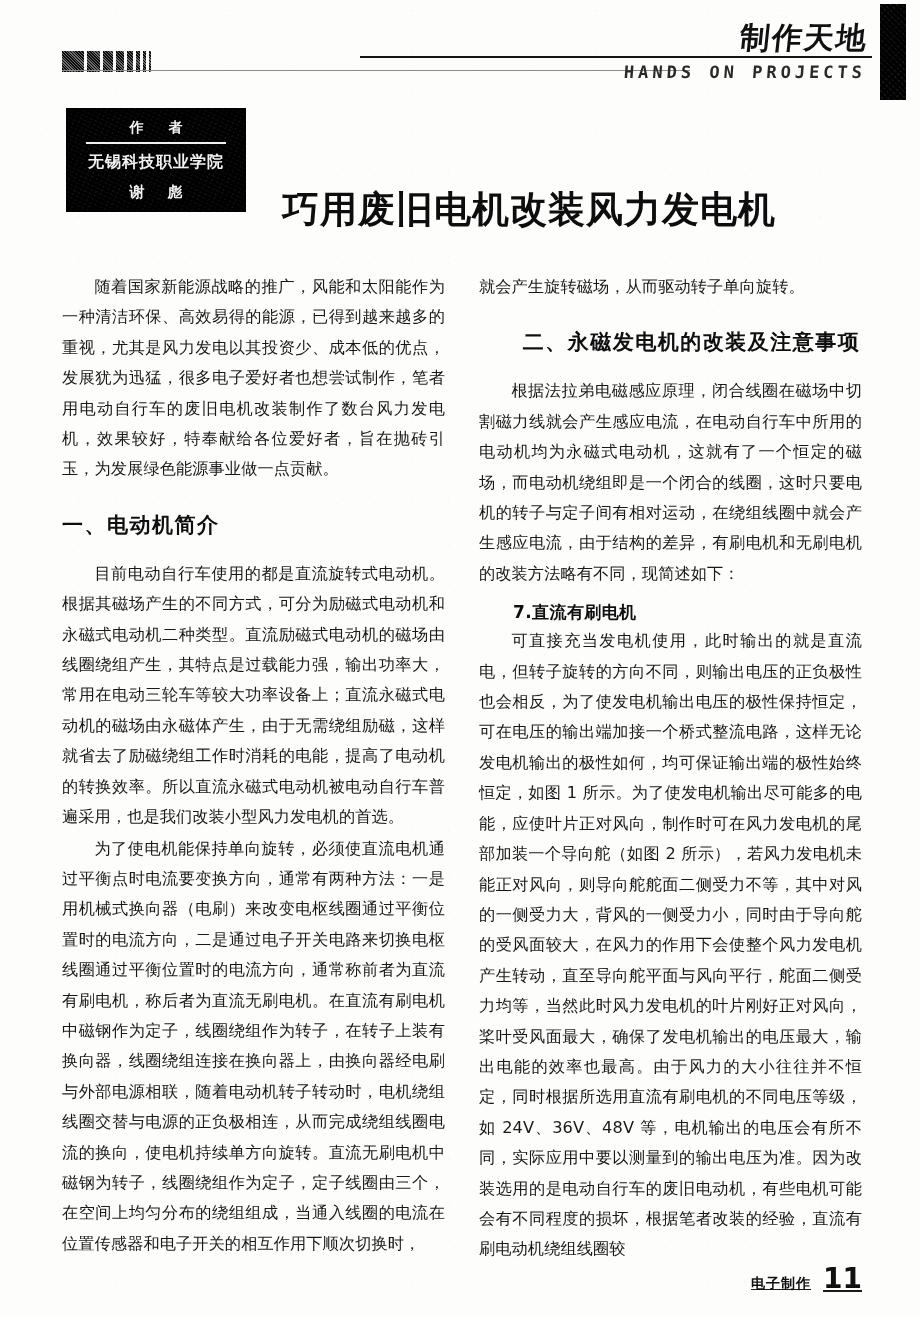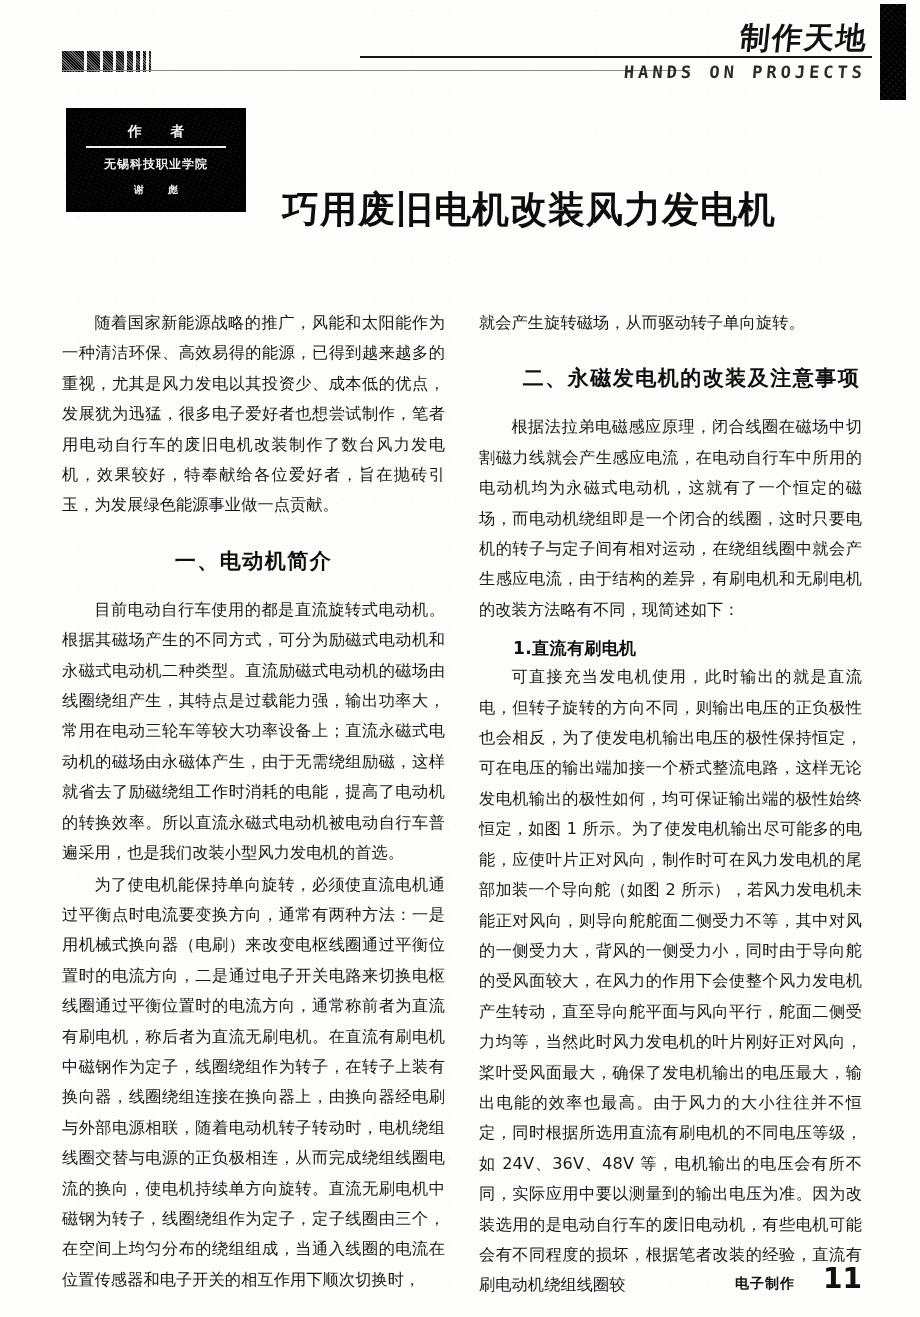--- a/index.html
+++ b/index.html
@@ -131,45 +131,44 @@
       repeating-linear-gradient(115deg, #0a0a0a 0 2px, #3e3e3e 2px 3px, #121212 3px 5px),
       repeating-linear-gradient(25deg, #000 0 2px, #4a4a4a 2px 4px);
     background-blend-mode: multiply;
     color: #f2f2f2;
     display: flex;
     flex-direction: column;
     align-items: center;
     justify-content: center;
     gap: 2px;
     box-shadow: inset 0 0 14px rgba(0,0,0,0.85);
-    font-family: Liberation Mono, monospace;
   }
   .author-label {
     font-size: 14px;
     font-weight: 700;
     letter-spacing: 10px;
     text-indent: 10px;
     text-shadow: 0 0 2px #000, 0 0 4px #000;
     margin-bottom: 1px;
   }
   .author-sep {
     width: 140px;
     height: 2px;
     background: #f0f0f0;
     margin: 2px 0 6px;
   }
   .author-org {
-    font-size: 12px;
+    font-size: 16px;
     font-weight: 700;
     letter-spacing: 1px;
     text-shadow: 0 0 2px #000, 0 0 5px #000;
   }
   .author-name {
     margin-top: 8px;
-    font-size: 10px;
+    font-size: 15px;
     font-weight: 700;
     letter-spacing: 9px;
     text-indent: 9px;
     text-shadow: 0 0 2px #000, 0 0 5px #000;
   }
   .article-title {
     position: absolute;
     left: 282px;
     top: 52px;
     font-size: 37px;
@@ -186,38 +185,36 @@
     left: 62px;
     right: 58px;
     top: 272px;
     bottom: 62px;
     display: flex;
     gap: 34px;
   }
   .col {
     width: 385px;
     position: relative;
-    margin-top: 36px;
   }
   p.body {
     margin: 0 0 1px 0;
     font-size: 16.2px;
     line-height: 30.4px;
     text-align: justify;
     text-justify: inter-character;
     text-indent: 2em;
     color: #181818;
     font-family: "DejaVu Sans", "Liberation Sans", sans-serif;
     letter-spacing: 0.1px;
   }
   p.body.cont { text-indent: 0; font-family: Liberation Serif, serif; }
 
   h2.section {
     margin: 26px 0 20px 0;
-    text-align: center;
     font-size: 21px;
     font-weight: 700;
     letter-spacing: 1.5px;
     color: #0f0f0f;
   }
   h2.section.left {
     text-align: center;
     text-indent: 2em;
   }
   h3.subsection {
@@ -229,21 +226,22 @@
     color: #0f0f0f;
   }
 
   
   .footer {
     position: absolute;
     right: 58px;
     bottom: 22px;
     display: flex;
     align-items: baseline;
-    gap: 28px;
+    gap: 12px;
+    text-decoration: underline;
   }
   .footer-brand {
     font-size: 14px;
     font-weight: 700;
     letter-spacing: 1px;
     color: #111;
   }
   .footer-page {
     font-size: 28px;
     font-weight: 700;
@@ -290,21 +288,21 @@
       <p class="body">随着国家新能源战略的推广，风能和太阳能作为一种清洁环保、高效易得的能源，已得到越来越多的重视，尤其是风力发电以其投资少、成本低的优点，发展犹为迅猛，很多电子爱好者也想尝试制作，笔者用电动自行车的废旧电机改装制作了数台风力发电机，效果较好，特奉献给各位爱好者，旨在抛砖引玉，为发展绿色能源事业做一点贡献。</p>
       <h2 class="section">一、电动机简介</h2>
       <p class="body">目前电动自行车使用的都是直流旋转式电动机。根据其磁场产生的不同方式，可分为励磁式电动机和永磁式电动机二种类型。直流励磁式电动机的磁场由线圈绕组产生，其特点是过载能力强，输出功率大，常用在电动三轮车等较大功率设备上；直流永磁式电动机的磁场由永磁体产生，由于无需绕组励磁，这样就省去了励磁绕组工作时消耗的电能，提高了电动机的转换效率。所以直流永磁式电动机被电动自行车普遍采用，也是我们改装小型风力发电机的首选。</p>
       <p class="body">为了使电机能保持单向旋转，必须使直流电机通过平衡点时电流要变换方向，通常有两种方法：一是用机械式换向器（电刷）来改变电枢线圈通过平衡位置时的电流方向，二是通过电子开关电路来切换电枢线圈通过平衡位置时的电流方向，通常称前者为直流有刷电机，称后者为直流无刷电机。在直流有刷电机中磁钢作为定子，线圈绕组作为转子，在转子上装有换向器，线圈绕组连接在换向器上，由换向器经电刷与外部电源相联，随着电动机转子转动时，电机绕组线圈交替与电源的正负极相连，从而完成绕组线圈电流的换向，使电机持续单方向旋转。直流无刷电机中磁钢为转子，线圈绕组作为定子，定子线圈由三个，在空间上均匀分布的绕组组成，当通入线圈的电流在位置传感器和电子开关的相互作用下顺次切换时，</p>
     </div>
 
     <div class="col">
       <p class="body cont">就会产生旋转磁场，从而驱动转子单向旋转。</p>
       <h2 class="section left">二、永磁发电机的改装及注意事项</h2>
       <p class="body">根据法拉弟电磁感应原理，闭合线圈在磁场中切割磁力线就会产生感应电流，在电动自行车中所用的电动机均为永磁式电动机，这就有了一个恒定的磁场，而电动机绕组即是一个闭合的线圈，这时只要电机的转子与定子间有相对运动，在绕组线圈中就会产生感应电流，由于结构的差异，有刷电机和无刷电机的改装方法略有不同，现简述如下：</p>
-      <h3 class="subsection">1.直流有刷电机</h3>
+      <h3 class="subsection">7.直流有刷电机</h3>
       <p class="body">可直接充当发电机使用，此时输出的就是直流电，但转子旋转的方向不同，则输出电压的正负极性也会相反，为了使发电机输出电压的极性保持恒定，可在电压的输出端加接一个桥式整流电路，这样无论发电机输出的极性如何，均可保证输出端的极性始终恒定，如图 1 所示。为了使发电机输出尽可能多的电能，应使叶片正对风向，制作时可在风力发电机的尾部加装一个导向舵（如图 2 所示），若风力发电机未能正对风向，则导向舵舵面二侧受力不等，其中对风的一侧受力大，背风的一侧受力小，同时由于导向舵的受风面较大，在风力的作用下会使整个风力发电机产生转动，直至导向舵平面与风向平行，舵面二侧受力均等，当然此时风力发电机的叶片刚好正对风向，桨叶受风面最大，确保了发电机输出的电压最大，输出电能的效率也最高。由于风力的大小往往并不恒定，同时根据所选用直流有刷电机的不同电压等级，如 24V、36V、48V 等，电机输出的电压会有所不同，实际应用中要以测量到的输出电压为准。因为改装选用的是电动自行车的废旧电动机，有些电机可能会有不同程度的损坏，根据笔者改装的经验，直流有刷电动机绕组线圈较</p>
     </div>
 
   </div>
 
   <div class="footer">
     <span class="footer-brand">电子制作</span>
     <span class="footer-page">11</span>
   </div>
 

